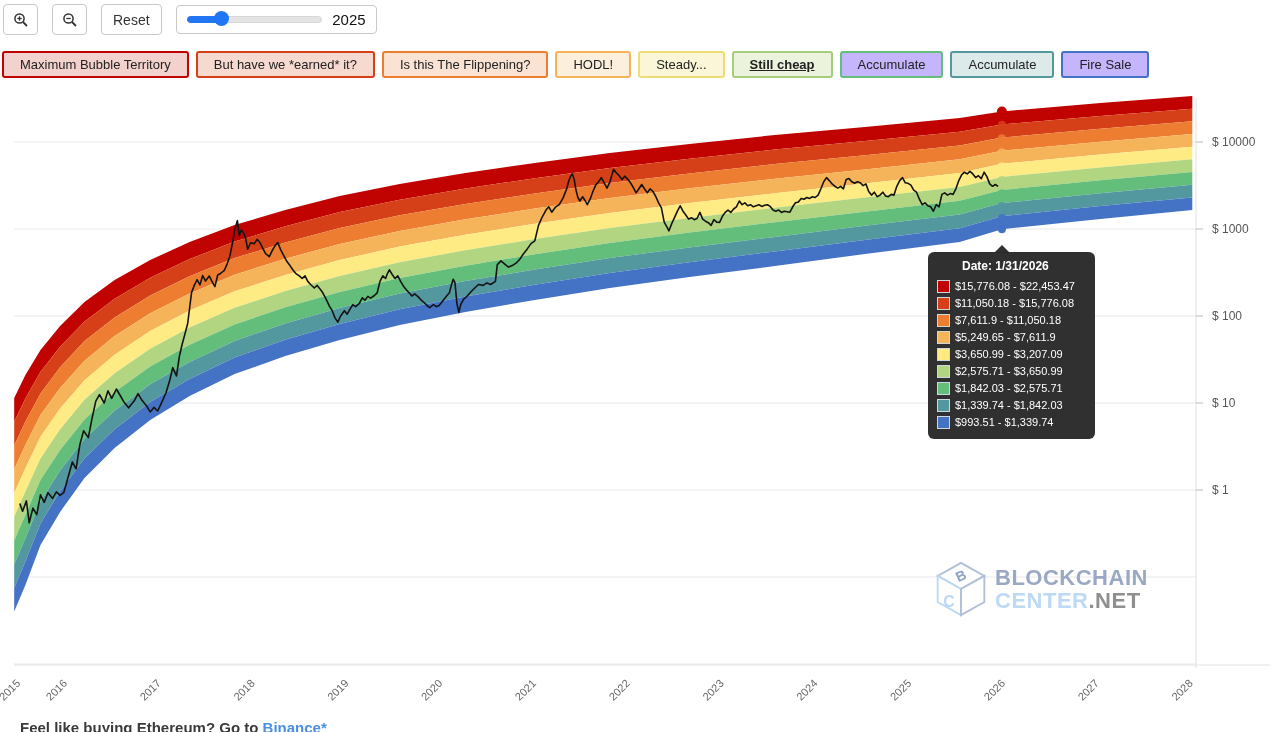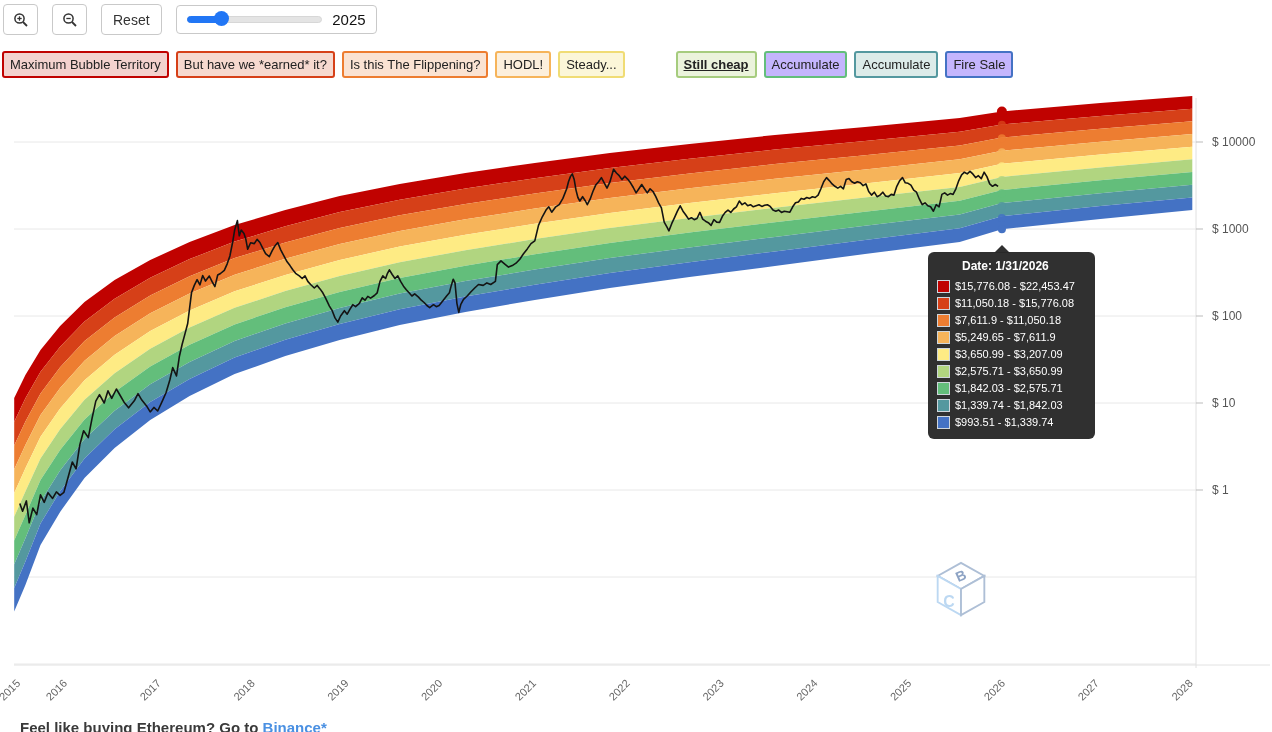--- a/index.html
+++ b/index.html
@@ -15,21 +15,21 @@
              align-items:center;padding:0 10px;gap:10px;box-sizing:border-box;background:#fff;}
   .track{position:relative;width:140px;height:5px;background:#e4e4e4;border:1px solid #d7d7d7;
          border-radius:4px;}
   .trackfill{position:absolute;left:-1px;top:-1px;height:5px;width:34px;background:#2176f5;
              border:1px solid #2176f5;border-radius:4px;}
   .thumb{position:absolute;left:26px;top:-6px;width:15px;height:15px;border-radius:50%;
          background:#2176f5;}
   .sliderval{font-size:15px;color:#111;}
   
   .legend{position:absolute;top:51px;left:2px;display:flex;gap:7px;z-index:6;}
-  .lgbtn{height:27px;line-height:24px;padding:0 6px;border-width:2px;border-style:solid;
+  .lgbtn{height:27px;line-height:24px;padding:0 16px;border-width:2px;border-style:solid;
          border-radius:3px;font-size:13px;color:#222;white-space:nowrap;cursor:pointer;
          box-sizing:border-box;background:#fff;}
   .lgbtn.active{font-weight:bold;text-decoration:underline;}
   
   #chart-svg{position:absolute;left:0;top:0;z-index:1;}
   
   .tooltip{position:absolute;left:928px;top:252px;z-index:8;background:rgba(40,40,40,0.96);
            color:#fff;border-radius:6px;padding:7px 10px 8px 9px;min-width:148px;}
   .tooltip:before{content:"";position:absolute;top:-7px;left:66px;border-left:8px solid transparent;
            border-right:8px solid transparent;border-bottom:8px solid rgba(40,40,40,0.96);}
@@ -77,21 +77,21 @@
       <div class="sliderval">2025</div>
     </div>
   </div>
 
   <div class="legend" id="legend">
       <div class="lgbtn" style="border-color: rgb(192, 2, 0); background: rgb(243, 210, 206);">Maximum Bubble Territory</div>
       <div class="lgbtn" style="border-color: rgb(214, 64, 24); background: rgb(246, 217, 207);">But have we *earned* it?</div>
       <div class="lgbtn" style="border-color: rgb(237, 125, 49); background: rgb(250, 227, 211);">Is this The Flippening?</div>
       <div class="lgbtn" style="border-color: rgb(246, 180, 90); background: rgb(252, 239, 220);">HODL!</div>
       <div class="lgbtn" style="border-color: rgb(240, 220, 116); background: rgb(251, 246, 216);">Steady...</div>
-      <div class="lgbtn active" style="border-color: rgb(166, 204, 126); background: rgb(235, 243, 220); margin-left: 44px;">Still cheap</div>
+      <div class="lgbtn active" style="border-color: rgb(166, 204, 126); background: rgb(235, 243, 220);">Still cheap</div>
       <div class="lgbtn" style="border-color: rgb(99, 190, 123); background: #c4b5fd;">Accumulate</div>
       <div class="lgbtn" style="border-color: rgb(84, 152, 159); background: rgb(220, 235, 233);">Accumulate</div>
       <div class="lgbtn" style="border-color: rgb(68, 114, 196); background: #c4b5fd;">Fire Sale</div>
     </div>
 
   <svg id="chart-svg" width="1272" height="732">
       <line x1="14" y1="142" x2="1196" y2="142" stroke="#e8e8e8" stroke-width="1"></line>
       <line x1="14" y1="229" x2="1196" y2="229" stroke="#e8e8e8" stroke-width="1"></line>
       <line x1="14" y1="316" x2="1196" y2="316" stroke="#e8e8e8" stroke-width="1"></line>
       <line x1="14" y1="403" x2="1196" y2="403" stroke="#e8e8e8" stroke-width="1"></line>
@@ -189,19 +189,23 @@
   </div>
 
   <div class="watermark">
     <svg width="56" height="58" viewBox="0 0 60 62">
       <path d="M30 3 L55 17 L30 31 L5 17 Z" fill="#ffffff" stroke="#aebfd6" stroke-width="2"></path>
       <path d="M5 17 L30 31 L30 59 L5 45 Z" fill="#ffffff" stroke="#bcd8f2" stroke-width="2"></path>
       <path d="M55 17 L30 31 L30 59 L55 45 Z" fill="#ffffff" stroke="#aebfd6" stroke-width="2"></path>
       <text x="30" y="22" text-anchor="middle" font-size="15" font-weight="bold" fill="#8da3c4" font-family="Liberation Sans, sans-serif" transform="rotate(-24 30 17)">B</text>
       <text x="17" y="50" text-anchor="middle" font-size="17" font-weight="bold" fill="#bcd8f2" font-family="Liberation Sans, sans-serif">C</text>
     </svg>
+    <div class="wm-text">
+      <div class="wm-l1">BLOCKCHAIN</div>
+      <div class="wm-l2"><span>CENTER</span><span class="wm-net">.NET</span></div>
+    </div>
   </div>
 
   <div class="footer">
     <span>Feel like buying Ethereum? Go to </span><a href="#">Binance*</a>
   </div>
 
 </div>
 
 </body></html>

